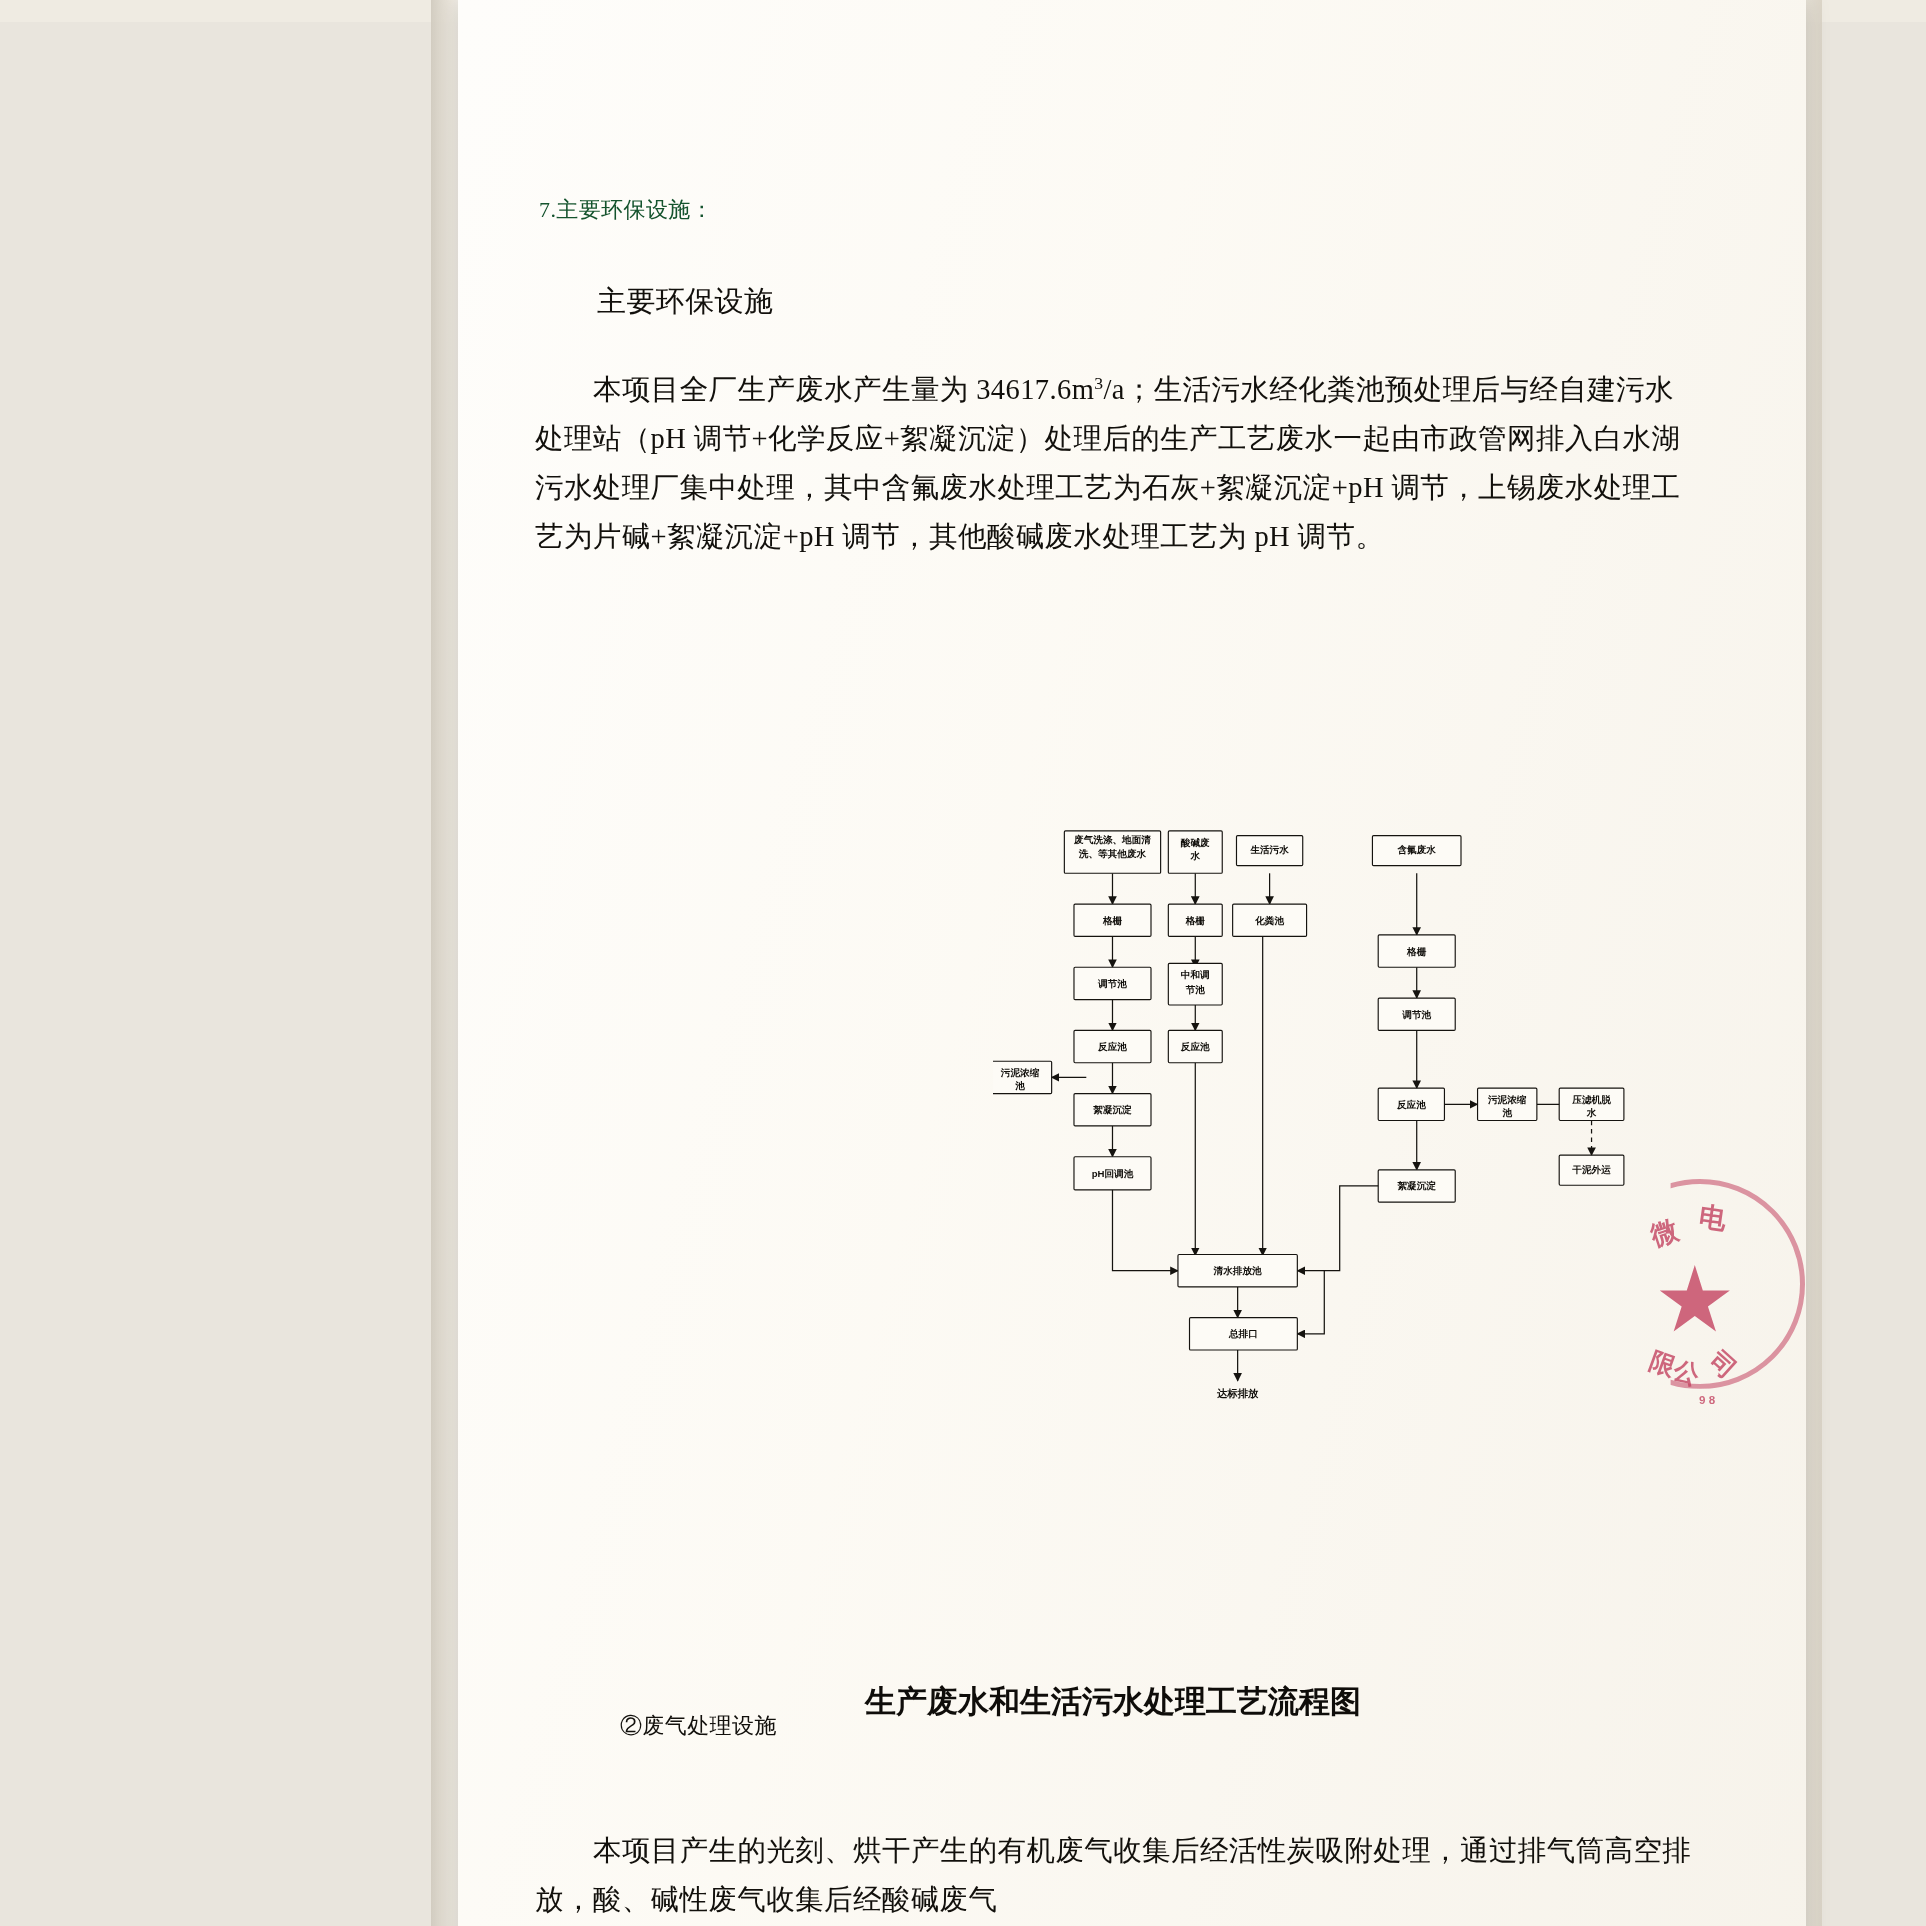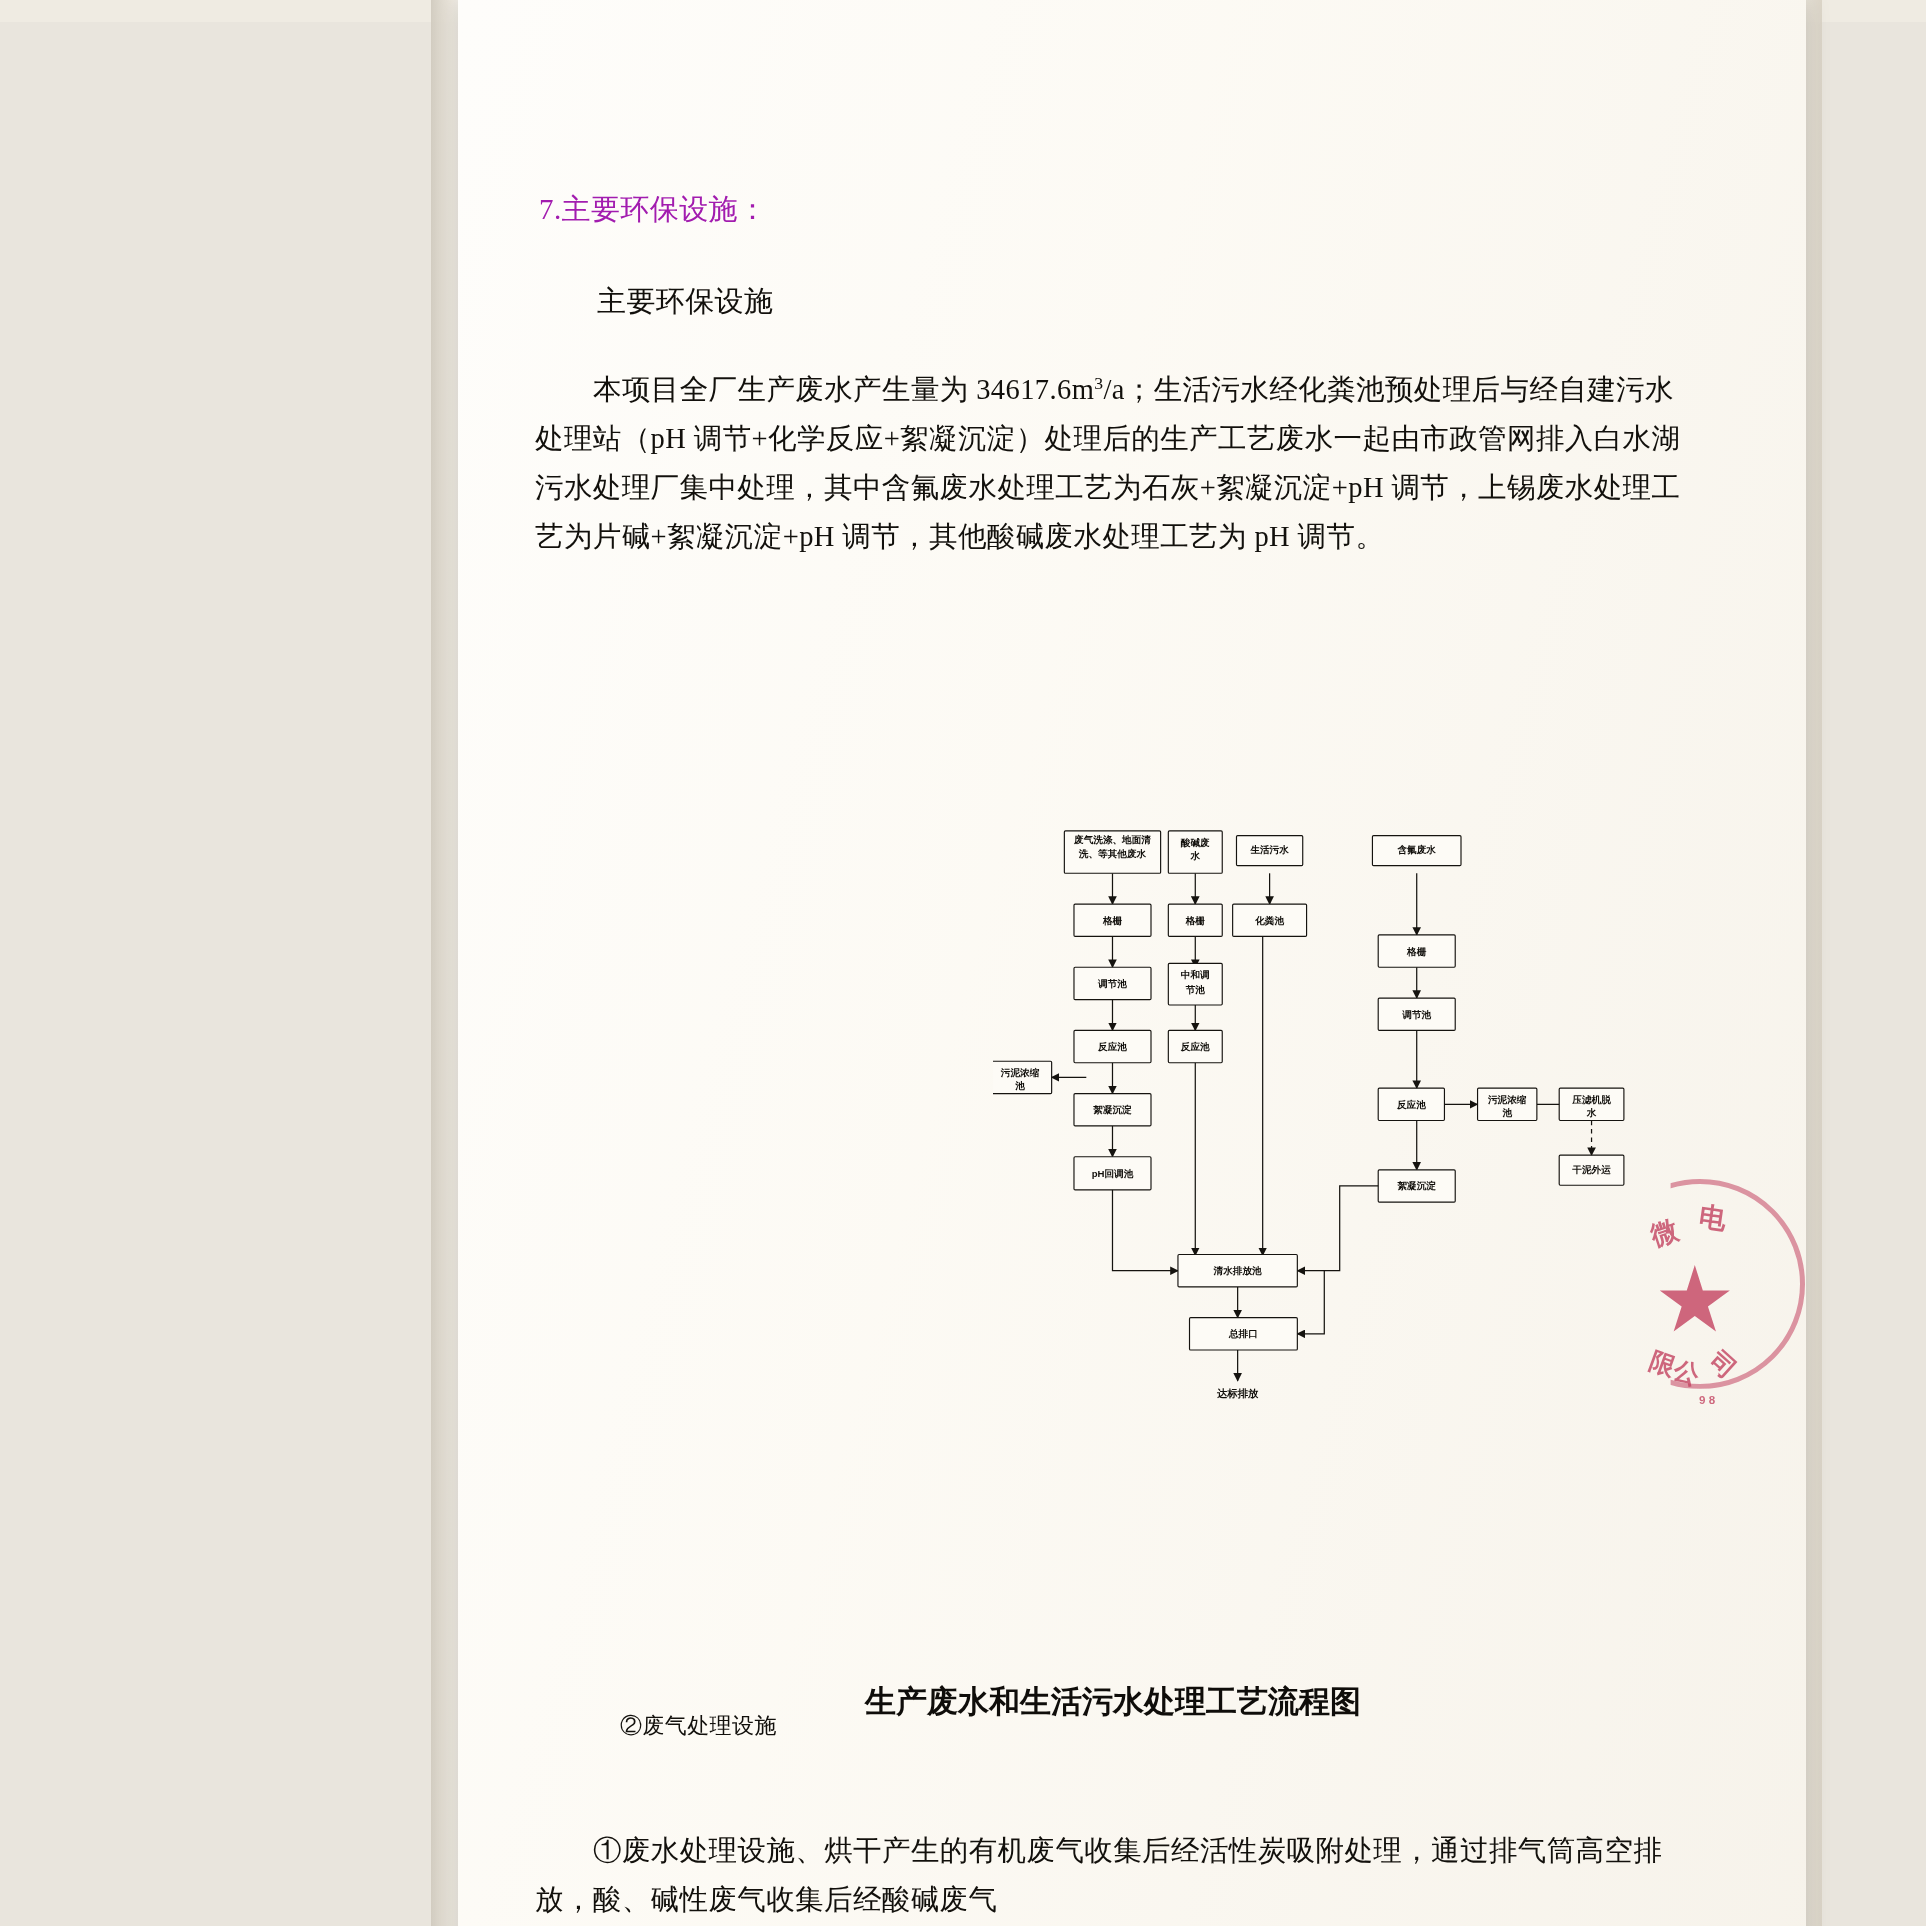--- a/index.html
+++ b/index.html
@@ -41,21 +41,21 @@
     position:absolute;left:1333px;top:0;width:21px;height:14px;background:#17150f;
   }
   .para{
     color:#12100c;
     font-size:28.5px;
     line-height:49px;
     letter-spacing:0.4px;
     font-family:"Liberation Serif","DejaVu Serif",serif;
   }
   .heading{
-    position:absolute;left:81px;top:185px;font-size:29px;color:#a21caf;
+    position:absolute;left:81px;top:185px;font-size:22px;color:#14532d;
   }
   .sub1{position:absolute;left:139px;top:277px;font-size:29px;color:#12100c;}
   .body1{position:absolute;left:77px;top:358px;width:1167px;text-indent:58px;font-family:Liberation Serif, serif;}
   .sub2{position:absolute;left:139px;top:1701px;font-size:22px;color:#12100c;margin-left:23px;}
   .body2{position:absolute;left:77px;top:1826px;width:1179px;text-indent:58px;}
   sup{font-size:.62em;vertical-align:super;}
 
   .figcaption{
     position:absolute;left:0;top:1653px;width:1310px;text-align:center;
     font-size:31px;font-weight:bold;color:#0f0d0a;
@@ -287,21 +287,21 @@
       </g>
       <text class="endlabel" x="635" y="1488">达标排放</text>
     </svg>
   </div>
 
   <div class="figcaption">生产废水和生活污水处理工艺流程图</div>
 
   <div class="sub2 para">②废气处理设施</div>
 
   <div class="body2 para">
-    <span>①废水处理设施、烘干产生的有机废气收集后经活性炭吸附处理，通过排气筒高空排放，酸、碱性废气收集后经酸碱废气</span>
+    <span>本项目产生的光刻、烘干产生的有机废气收集后经活性炭吸附处理，通过排气筒高空排放，酸、碱性废气收集后经酸碱废气</span>
   </div>
 
 </div>
 
 <div id="stamp">
   <div class="ring"></div>
   <div class="star"></div>
   <div class="txt t1">微</div>
   <div class="txt t2">电</div>
   <div class="txt t3">限公</div>

